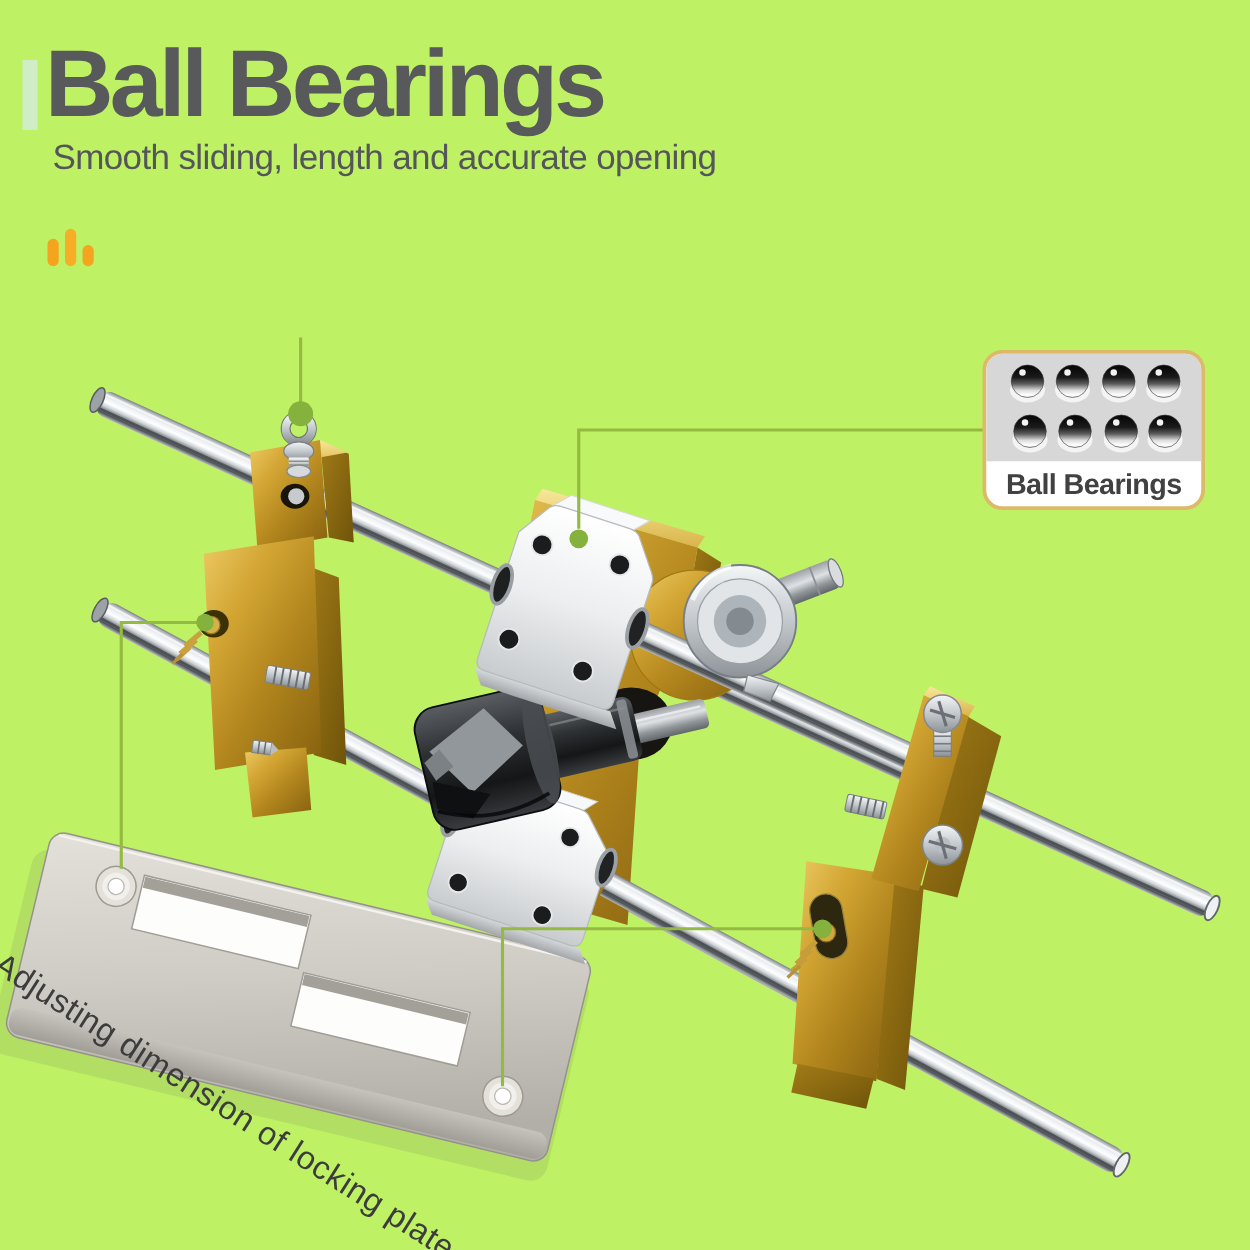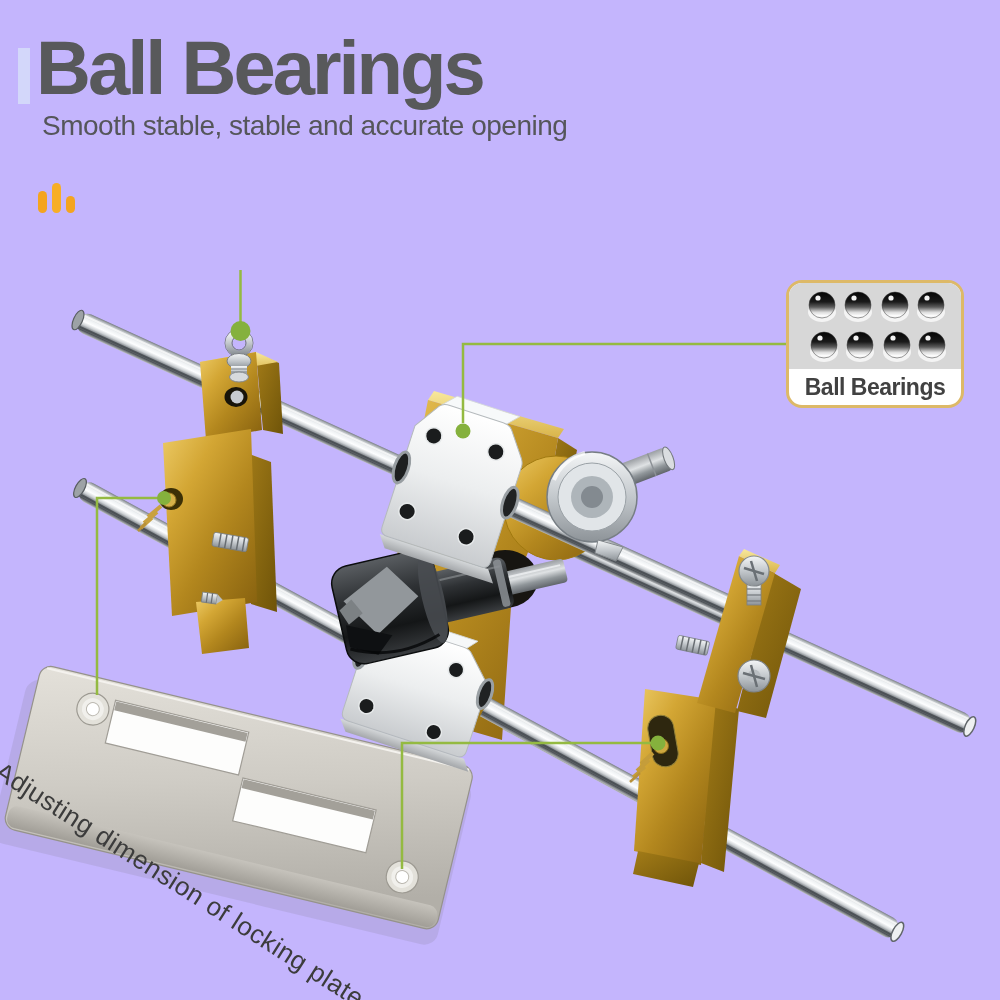--- a/index.html
+++ b/index.html
@@ -1,17 +1,17 @@
 <!DOCTYPE html>
 <html><head>
 <meta charset="utf-8">
 <style>
   html,body{margin:0;padding:0;background:#ffffff;}
   .page{
-    position:relative;width:1000px;height:1000px;background:#c4b5fd;overflow:hidden;
+    position:relative;width:1000px;height:1000px;background:#bef264;overflow:hidden;
     font-family:"Liberation Sans","DejaVu Sans",sans-serif;
   }
   .blue-strip{position:absolute;left:18px;top:48px;width:12px;height:56px;background:#dbe9f9;opacity:.65;z-index:1;}
   .title{
     position:absolute;left:36px;top:24px;z-index:3;
     font-size:76px;font-weight:700;color:#58595B;letter-spacing:-3px;white-space:nowrap;
   }
   .subtitle{
     position:absolute;left:42px;top:110px;z-index:3;
     font-size:28px;font-weight:400;color:#55565a;letter-spacing:-0.5px;white-space:nowrap;
@@ -42,21 +42,21 @@
   .product-svg{position:absolute;left:0;top:0;z-index:2;}
 </style>
 </head>
 <body>
 
 <div class="page">
 
   <div class="blue-strip"></div>
 
   <div class="title">Ball Bearings</div>
-  <div class="subtitle">Smooth stable, stable and accurate opening</div>
+  <div class="subtitle">Smooth sliding, length and accurate opening</div>
 
   <div class="bars-icon">
     <span class="bar b1"></span>
     <span class="bar b2"></span>
     <span class="bar b3"></span>
   </div>
 
   <div class="label-plate">Adjusting dimension of locking plate</div>
 
   <div class="callout">

